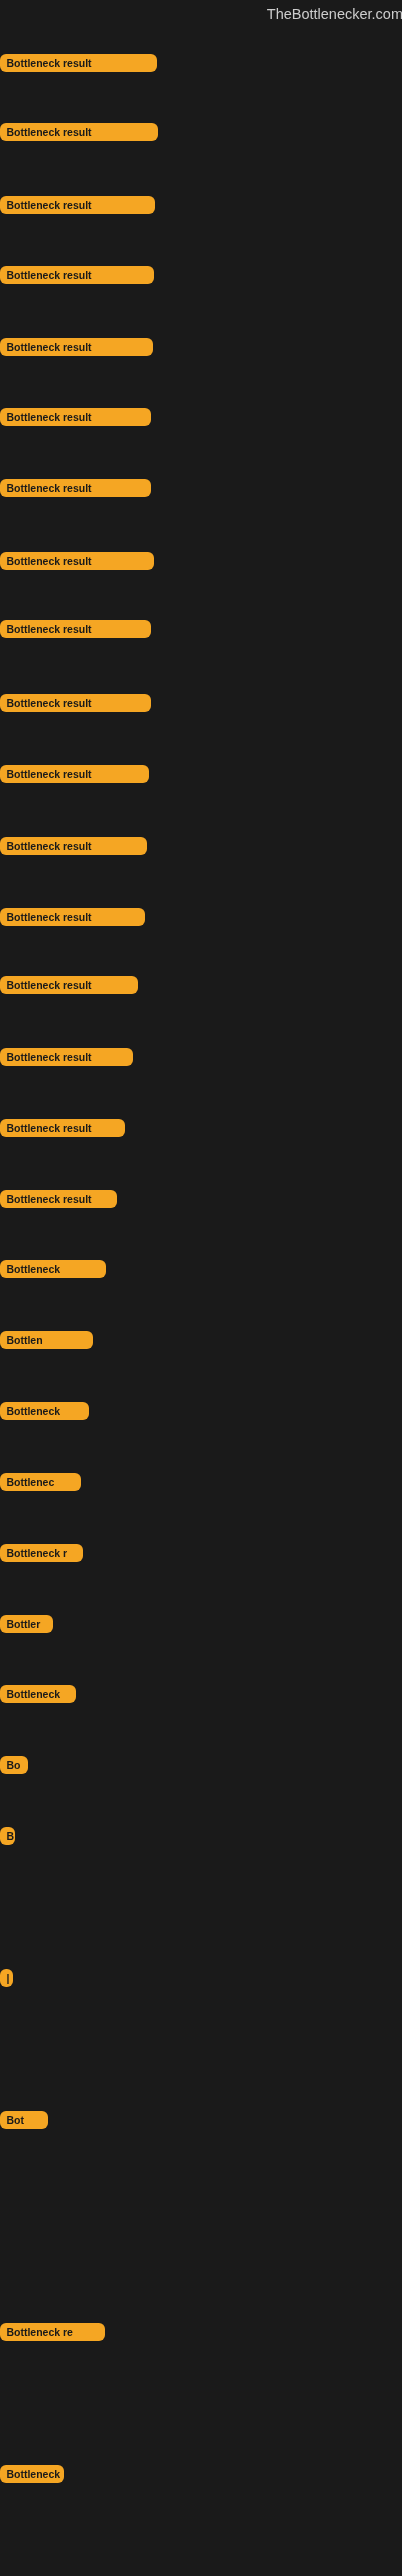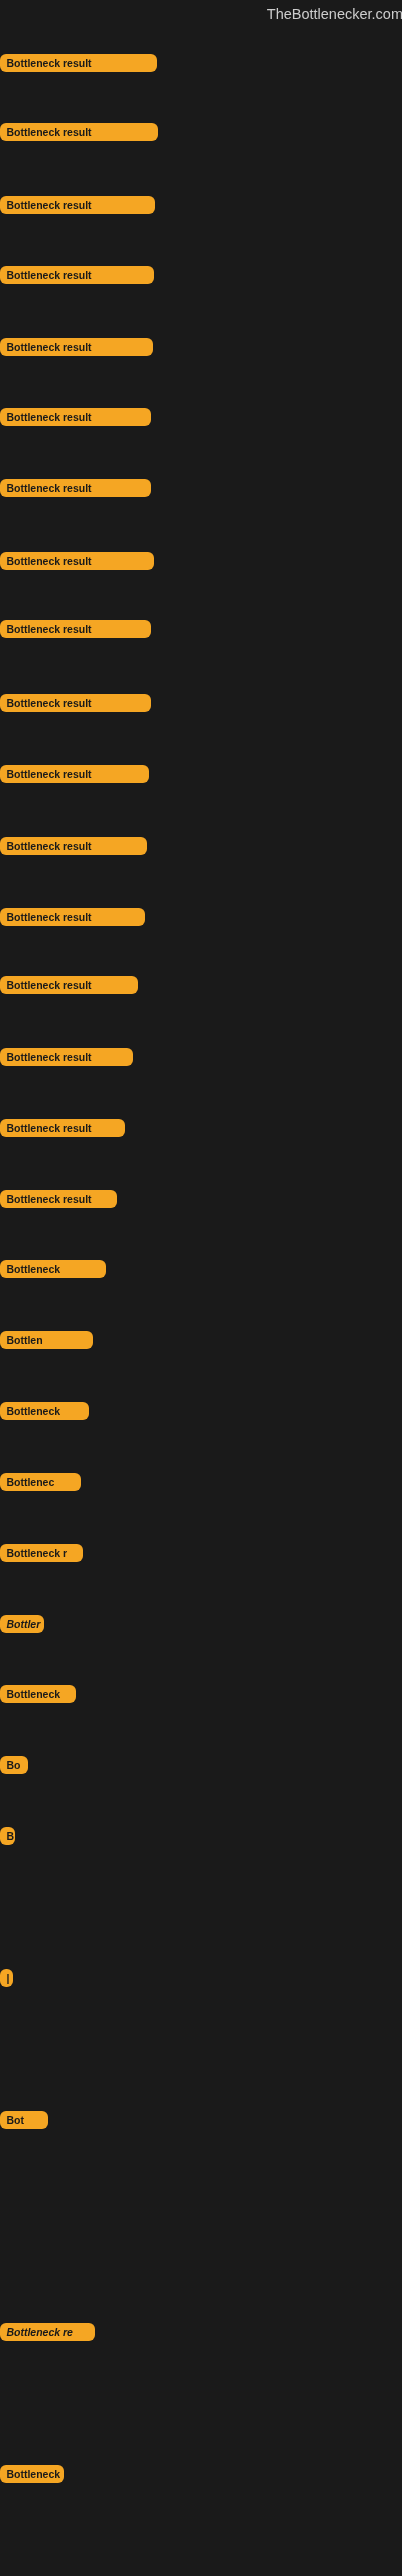--- a/index.html
+++ b/index.html
@@ -51,22 +51,22 @@
     <div class="bottleneck-item" style="top: 876px; width: 145px;">Bottleneck result</div>
     <div class="bottleneck-item" style="top: 944px; width: 138px;">Bottleneck result</div>
     <div class="bottleneck-item" style="top: 1016px; width: 133px;">Bottleneck result</div>
     <div class="bottleneck-item" style="top: 1087px; width: 125px;">Bottleneck result</div>
     <div class="bottleneck-item" style="top: 1158px; width: 117px;">Bottleneck result</div>
     <div class="bottleneck-item" style="top: 1228px; width: 106px;">Bottleneck</div>
     <div class="bottleneck-item" style="top: 1299px; width: 93px;">Bottlen</div>
     <div class="bottleneck-item" style="top: 1370px; width: 89px;">Bottleneck</div>
     <div class="bottleneck-item" style="top: 1441px; width: 81px;">Bottlenec</div>
     <div class="bottleneck-item" style="top: 1512px; width: 83px;">Bottleneck r</div>
-    <div class="bottleneck-item" style="top: 1583px; width: 44px; font-style: italic;">Bottler</div>
+    <div class="bottleneck-item" style="top: 1583px; width: 53px;">Bottler</div>
     <div class="bottleneck-item" style="top: 1653px; width: 76px;">Bottleneck</div>
     <div class="bottleneck-item" style="top: 1724px; width: 28px;">Bo</div>
     <div class="bottleneck-item" style="top: 1795px; width: 14.5px;">B</div>
     <div class="bottleneck-item" style="top: 1937px; width: 6.4px;">|</div>
     <div class="bottleneck-item" style="top: 2079px; width: 48px;">Bot</div>
-    <div class="bottleneck-item" style="top: 2291px; width: 95px; font-style: italic;">Bottleneck re</div>
+    <div class="bottleneck-item" style="top: 2291px; width: 105px;">Bottleneck re</div>
     <div class="bottleneck-item" style="top: 2433px; width: 64px;">Bottleneck</div>
   </div>
 
 
 </body></html>

